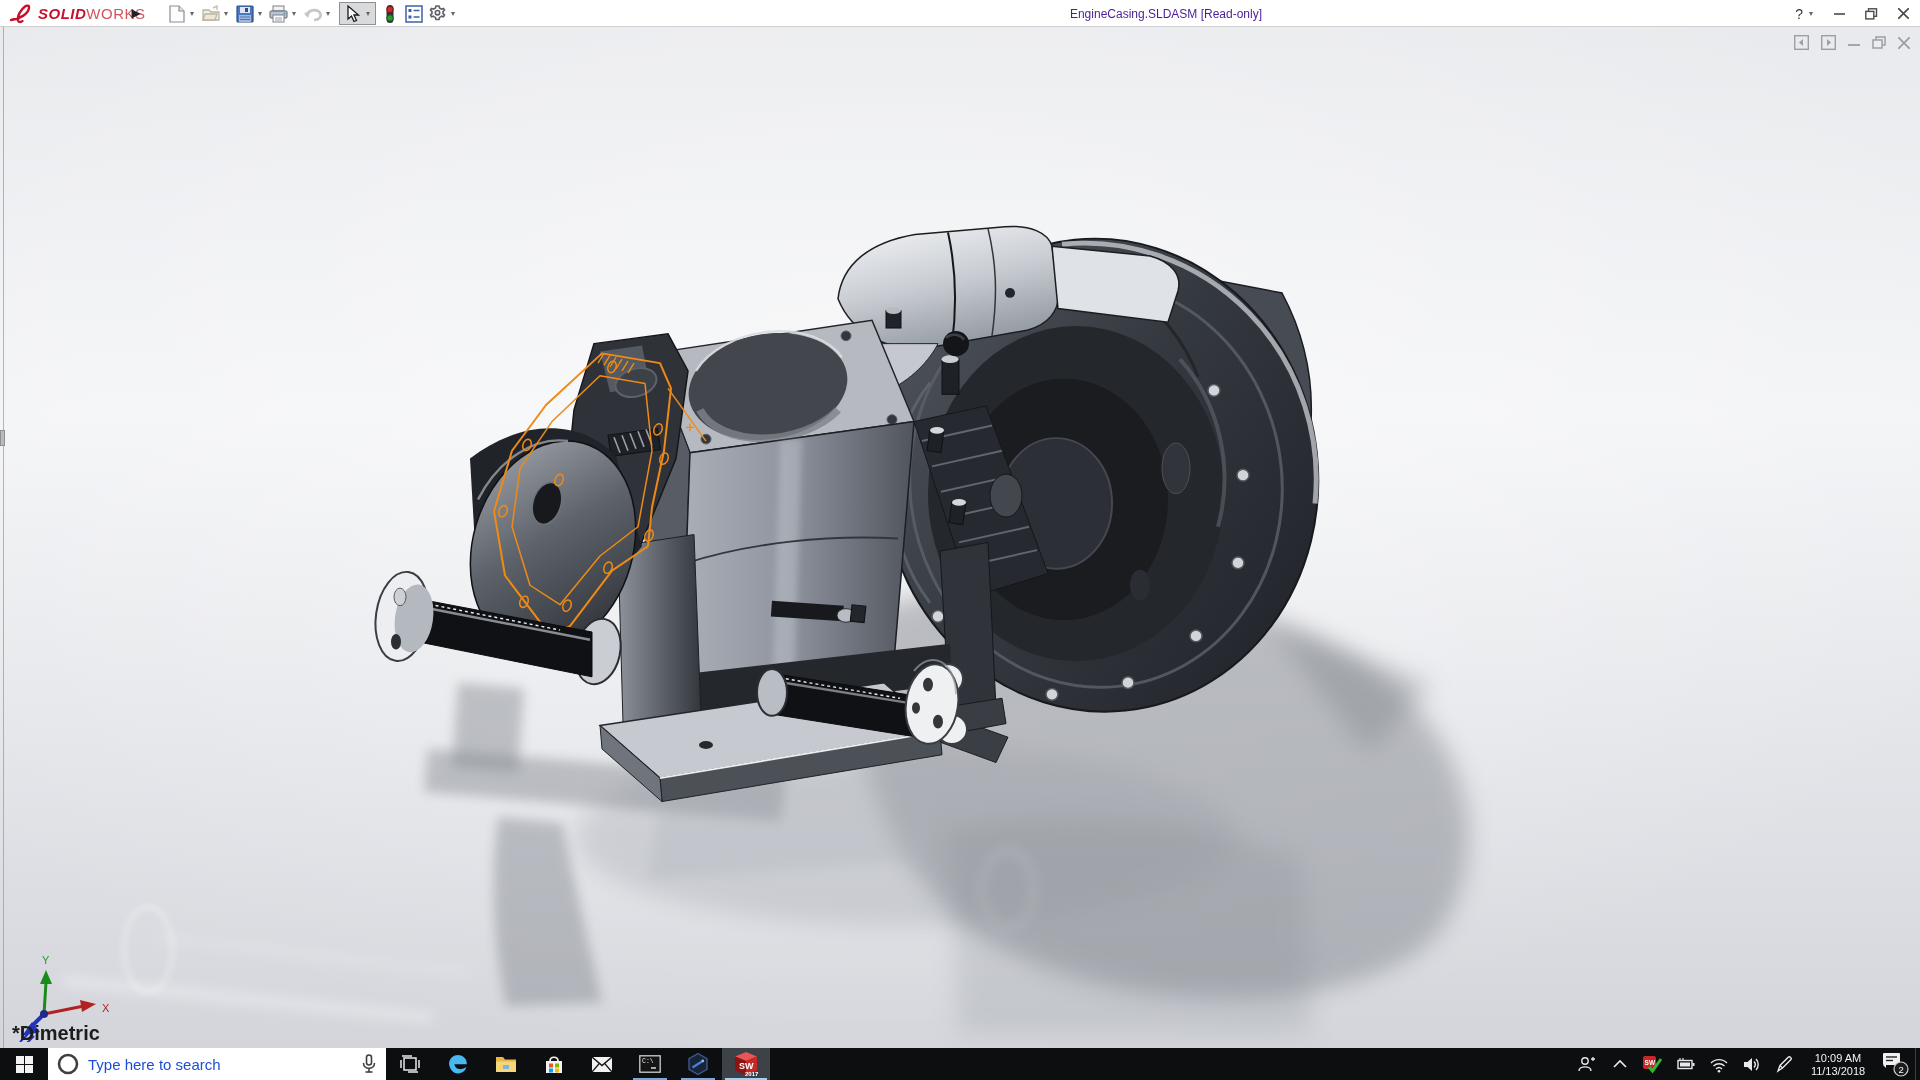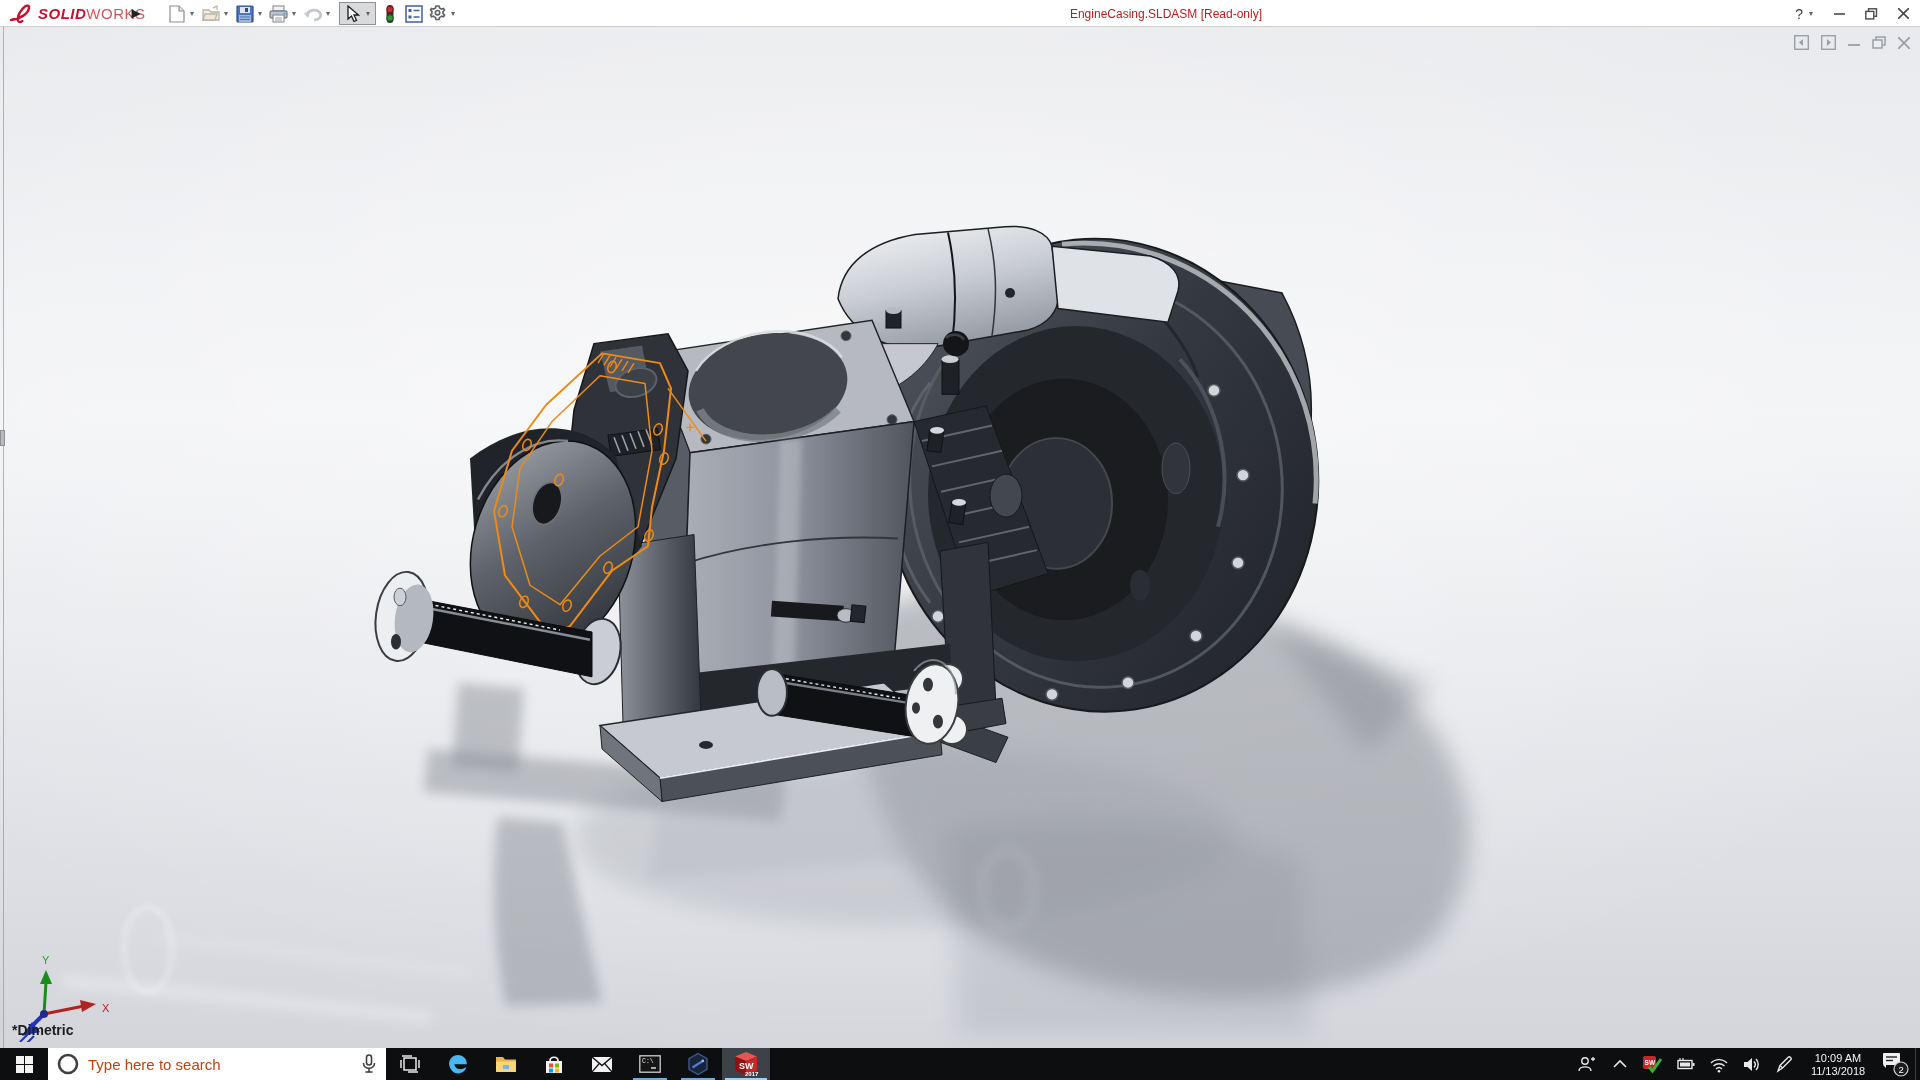--- a/index.html
+++ b/index.html
@@ -17,44 +17,44 @@
   #menu-expand { position:absolute; left:128px; top:3px; width:16px; height:20px;
     font-size:12px; color:#222; display:flex; align-items:center; justify-content:center; cursor:pointer; }
   #toolbar { position:absolute; left:166px; top:0; height:27px; display:flex; align-items:center; }
   .tb-item { display:flex; align-items:center; margin-right:3px; }
   .tb-icon { width:21px; height:21px; display:flex; align-items:center; justify-content:center; }
   .dd { font-size:8px; color:#666; width:10px; text-align:center; }
   .sel-box { display:flex; align-items:center; background:#d9dadb; border:1px solid #8f9194;
     height:23px; padding:0 2px; margin:0 3px; }
   #win-title { position:absolute; left:1016px; top:0; width:300px; height:27px;
     display:flex; align-items:center; justify-content:center;
-    font-size:12px; color:#b91c1c; white-space:nowrap; }
+    font-size:12px; color:#4c1d95; white-space:nowrap; }
   #tb-right { position:absolute; right:8px; top:0; height:27px; display:flex; align-items:center; gap:14px; }
   #help-q { font-size:14px; color:#3a3a3a; }
   .winbtn { display:flex; align-items:center; justify-content:center; width:18px; height:20px; }
 
   
   #viewport { position:absolute; left:0; top:27px; width:1920px; height:1021px; }
   #vp-svg { position:absolute; left:0; top:0; }
   #left-splitter { position:absolute; left:3px; top:0; width:1px; height:1021px;
     background:#8e9094; opacity:.65; }
   #left-handle { position:absolute; left:0; top:403px; width:5px; height:16px;
     background:#b9babd; border:1px solid #8e9094; }
   #doc-controls { position:absolute; right:10px; top:8px; display:flex; align-items:center; gap:12px; }
   .docbtn { display:flex; align-items:center; justify-content:center; }
-  #view-label { position:absolute; left:12px; top:995px; font-size:14px; font-weight:bold; color:#1c1c1c; }
+  #view-label { position:absolute; left:12px; top:995px; font-size:20px; font-weight:bold; color:#1c1c1c; }
   #triad { position:absolute; left:14px; top:915px; }
 
   
   #taskbar { position:absolute; left:0; top:1048px; width:1920px; height:32px;
     background:#0d0e10; z-index:60; display:flex; align-items:stretch; }
   #start-btn { width:48px; display:flex; align-items:center; justify-content:center; }
   #search-box { width:338px; background:#ffffff; display:flex; align-items:center;
     padding:0 8px; gap:8px; }
-  #search-box .ph { font-size:15px; color:#c2410c; flex:1; white-space:nowrap; }
+  #search-box .ph { font-size:15px; color:#1d4ed8; flex:1; white-space:nowrap; }
   .tk-btn { width:48px; display:flex; align-items:center; justify-content:center; position:relative; }
   .tk-btn .underline { position:absolute; left:7px; right:7px; bottom:0; height:2px; background:#76a9dc; }
   .tk-btn.active { background:#3d4148; }
   .tk-btn.active .underline { background:#a3d0f0; left:3px; right:3px; }
   #tray { margin-left:auto; display:flex; align-items:center; }
   .tray-btn { width:33px; height:32px; display:flex; align-items:center; justify-content:center; position:relative; }
   #clock { width:74px; text-align:center; color:#f2f2f2; font-size:11px; line-height:13px; padding-top:2px; }
   #show-desktop { width:5px; border-left:1px solid #3c3e42; height:32px; }
 </style>
 </head>

